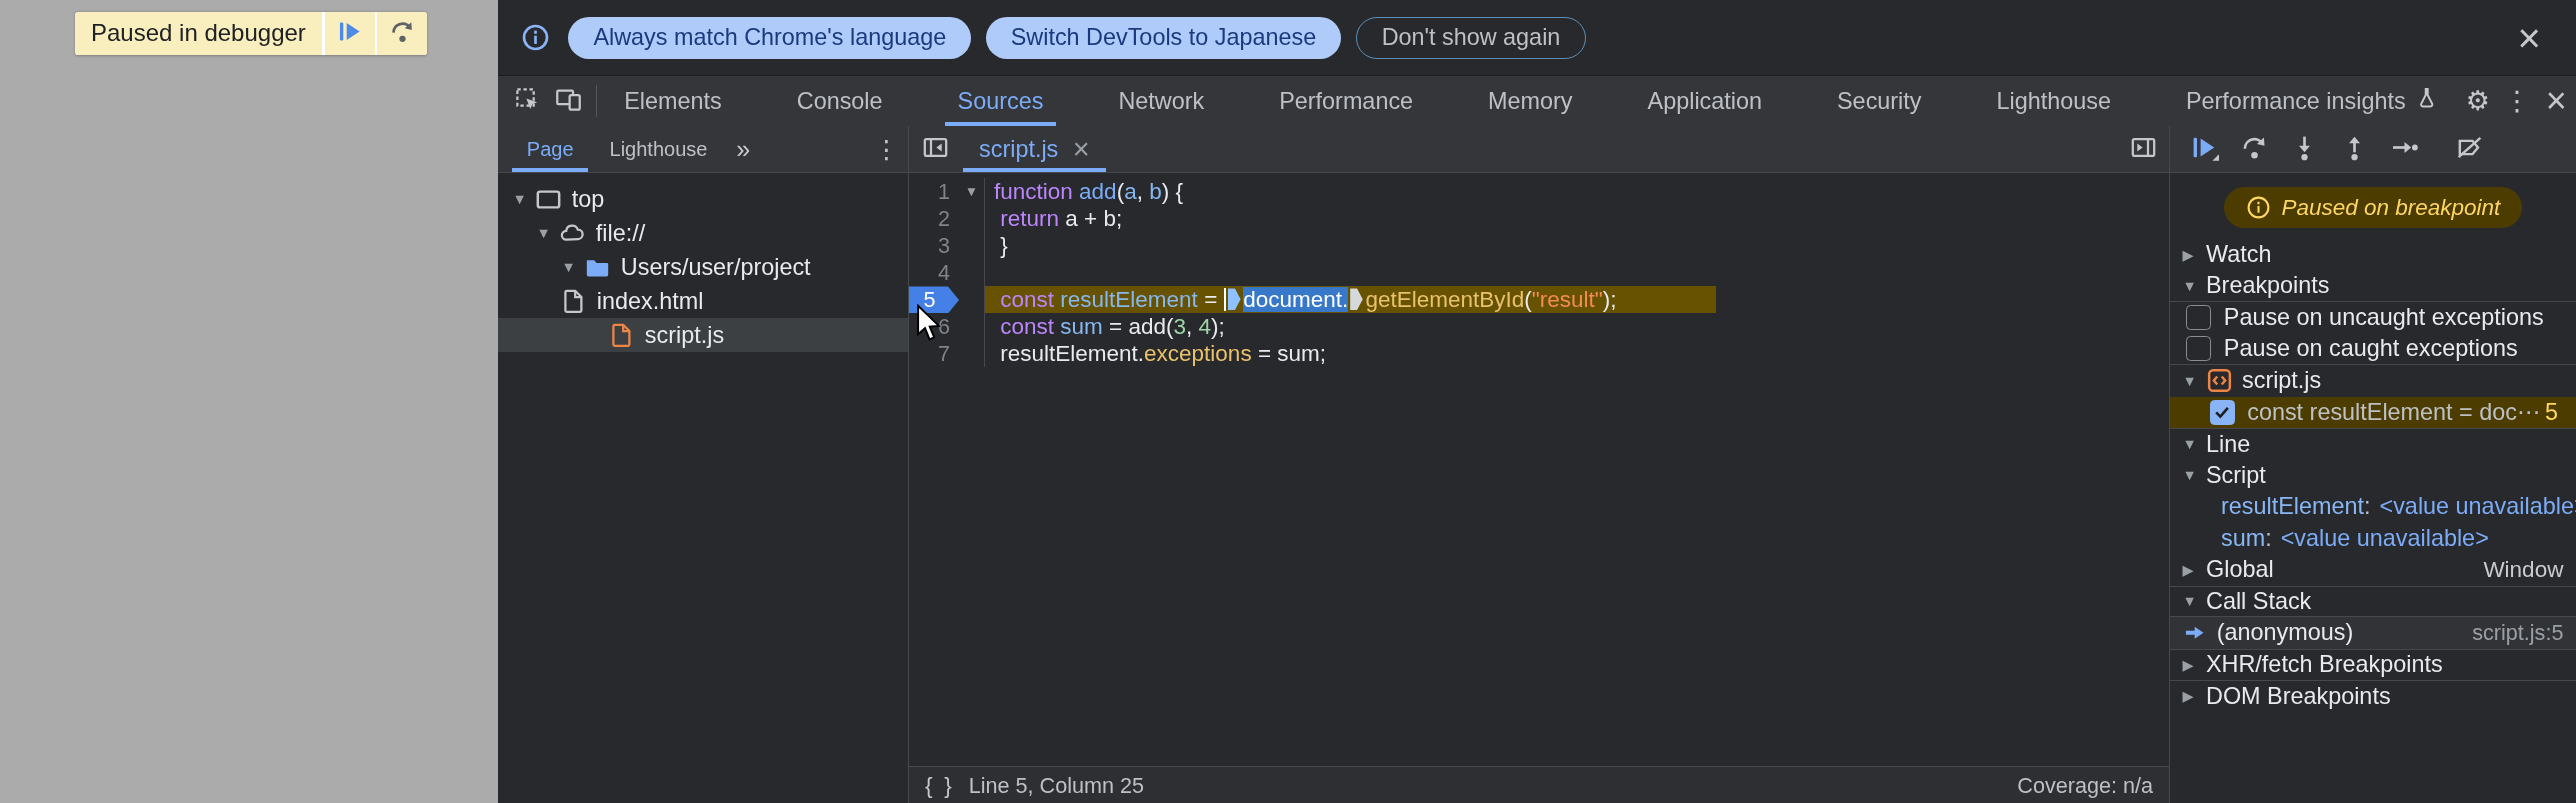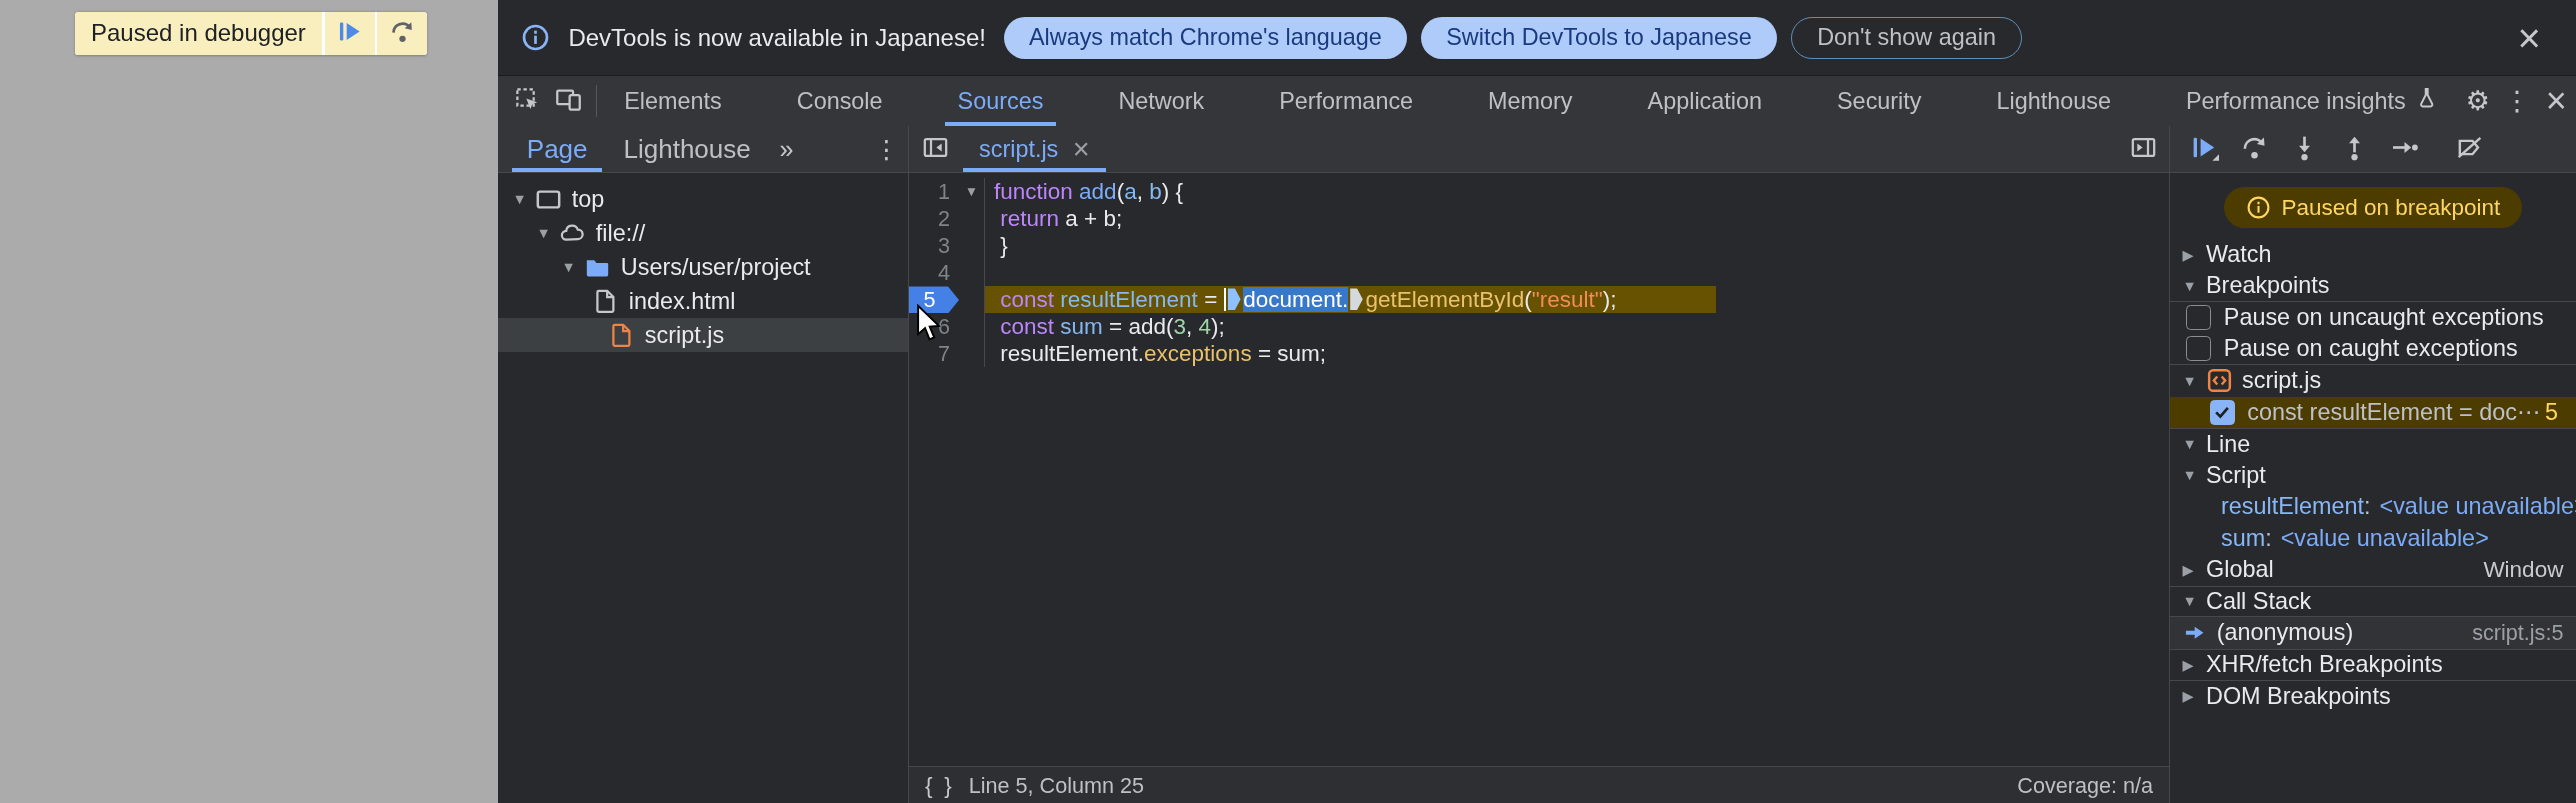--- a/index.html
+++ b/index.html
@@ -50,21 +50,21 @@
   .txt-icon { font-size:27px; width:47px; }
 
   
   .content { flex:1; display:flex; min-height:0; background:#28292C; }
 
   
   .navigator { width:411px; flex:none; border-right:0.9px solid #47484C; display:flex;
                flex-direction:column; }
   .strip { height:47px; background:#35363A; border-bottom:0.9px solid #47484C;
            display:flex; align-items:stretch; flex:none; }
-  .nav-tab { padding:0 18px; display:flex; align-items:center; font-size:26px; color:#BDC1C6;
+  .nav-tab { padding:0 18px; display:flex; align-items:center; font-size:20px; color:#BDC1C6;
              position:relative; cursor:pointer; }
   .nav-tab.active { color:#7CACF8; }
   .nav-tab.active::after { content:""; position:absolute; left:3.6px; right:3.6px; bottom:0;
                            height:3.6px; background:#7CACF8; }
   .nav-more { font-size:25px; letter-spacing:-1.8px; padding:0 10.8px; }
   .nav-kebab { font-size:25px; width:43px; }
   .tree { padding-top:9px; }
   .tree-row { height:34px; display:flex; align-items:center; font-size:23.4px; color:#E8EAED;
               cursor:pointer; white-space:nowrap; }
   .tree-row.selected { background:#3C4043; }
@@ -111,21 +111,21 @@
   .rightpanel { width:407px; flex:none; border-left:0.9px solid #47484C; display:flex;
                 flex-direction:column; background:#28292C; overflow:hidden; }
   .debug-toolbar { height:47px; background:#35363A; border-bottom:0.9px solid #47484C;
                    display:flex; align-items:center; padding:0 9px; flex:none; }
   .dbtn { width:50px; height:47px; }
   .dbtn svg { width:29px; height:29px; }
   .dbtn.resume { color:#7CACF8; }
   .badge-row { padding:14.4px 0 10.8px; display:flex; justify-content:center; }
   .paused-badge { height:41px; border-radius:21px; background:#4D3C00; color:#FDD663;
                   display:flex; align-items:center; gap:10.8px; padding:0 21.6px; font-size:22.5px;
-                  white-space:nowrap; }
+                  white-space:nowrap;font-style:italic; }
   .paused-badge svg { width:25px; height:25px; }
   .sb-row { min-height:31.5px; display:flex; align-items:center; font-size:23.4px; color:#E8EAED;
             padding:0 12.6px; white-space:nowrap; cursor:pointer; }
   .sb-row .sb-arrow { width:23.4px; flex:none; color:#9AA0A6; font-size:14.4px; }
   .sb-sep-t { border-top:0.9px solid #47484C; }
   .sb-sep-b { border-bottom:0.9px solid #47484C; }
   .sb-right { margin-left:auto; color:#C8CBCF; font-size:22.5px; }
   .cbx { width:25px; height:25px; border:1.8px solid #8A8D91; border-radius:4.5px; flex:none;
          margin:0 12.6px 0 3.6px; display:flex; align-items:center; justify-content:center; }
   .cbx.checked { background:#8AB4F8; border-color:#8AB4F8; }
@@ -168,21 +168,20 @@
   </div>
 
   <div class="devtools">
 
     <div class="infobar">
       <span class="info-icon"><svg viewBox="0 0 24 24">
             <circle cx="12" cy="12" r="9.5" fill="none" stroke="currentColor" stroke-width="2.2"></circle>
             <rect x="10.9" y="10.5" width="2.2" height="6.8" fill="currentColor"></rect>
             <rect x="10.9" y="6.3" width="2.2" height="2.6" fill="currentColor"></rect>
           </svg></span>
-      <span class="infobar-msg">DevTools is now available in Japanese!</span>
       <div id="infobar-actions" style="display:flex;gap:14.4px;">
           <button class="pill">Always match Chrome's language</button>
           <button class="pill">Switch DevTools to Japanese</button>
           <button class="pill outline">Don't show again</button>
         </div>
       <span class="spacer"></span>
       <button class="icon-btn infobar-close">×</button>
     </div>
 
     <div class="toolbar">
@@ -273,21 +272,21 @@
             </div>
             <div class="tree-row" style="padding-left: 58px;">
               <span class="tw-arrow">▼</span>
               <span class="ticon">
                 <svg viewBox="0 0 24 24">
                   <path d="M2.5 5.5h6.6l2 2.5h9.4a1 1 0 0 1 1 1v9.5a1.5 1.5 0 0 1-1.5 1.5H4a1.5 1.5 0 0 1-1.5-1.5z" fill="#7CACF8"></path>
                 </svg>
               </span>
               <span>Users/user/project</span>
             </div>
-            <div class="tree-row" style="padding-left: 66px;">
+            <div class="tree-row" style="padding-left: 34px;">
               <span class="tw-arrow"></span>
               <span class="ticon">
                 <svg viewBox="0 0 24 24">
                   <path d="M6 2.5h7.5L19 8v12a1.2 1.2 0 0 1-1.2 1.2H6A1.2 1.2 0 0 1 4.8 20V3.7A1.2 1.2 0 0 1 6 2.5z" fill="none" stroke="#C4C7CC" stroke-width="2"></path>
                   <path d="M13.5 2.5V8H19" fill="none" stroke="#C4C7CC" stroke-width="2"></path>
                 </svg>
               </span>
               <span>index.html</span>
             </div>
             <div class="tree-row selected" style="padding-left: 82px;">

